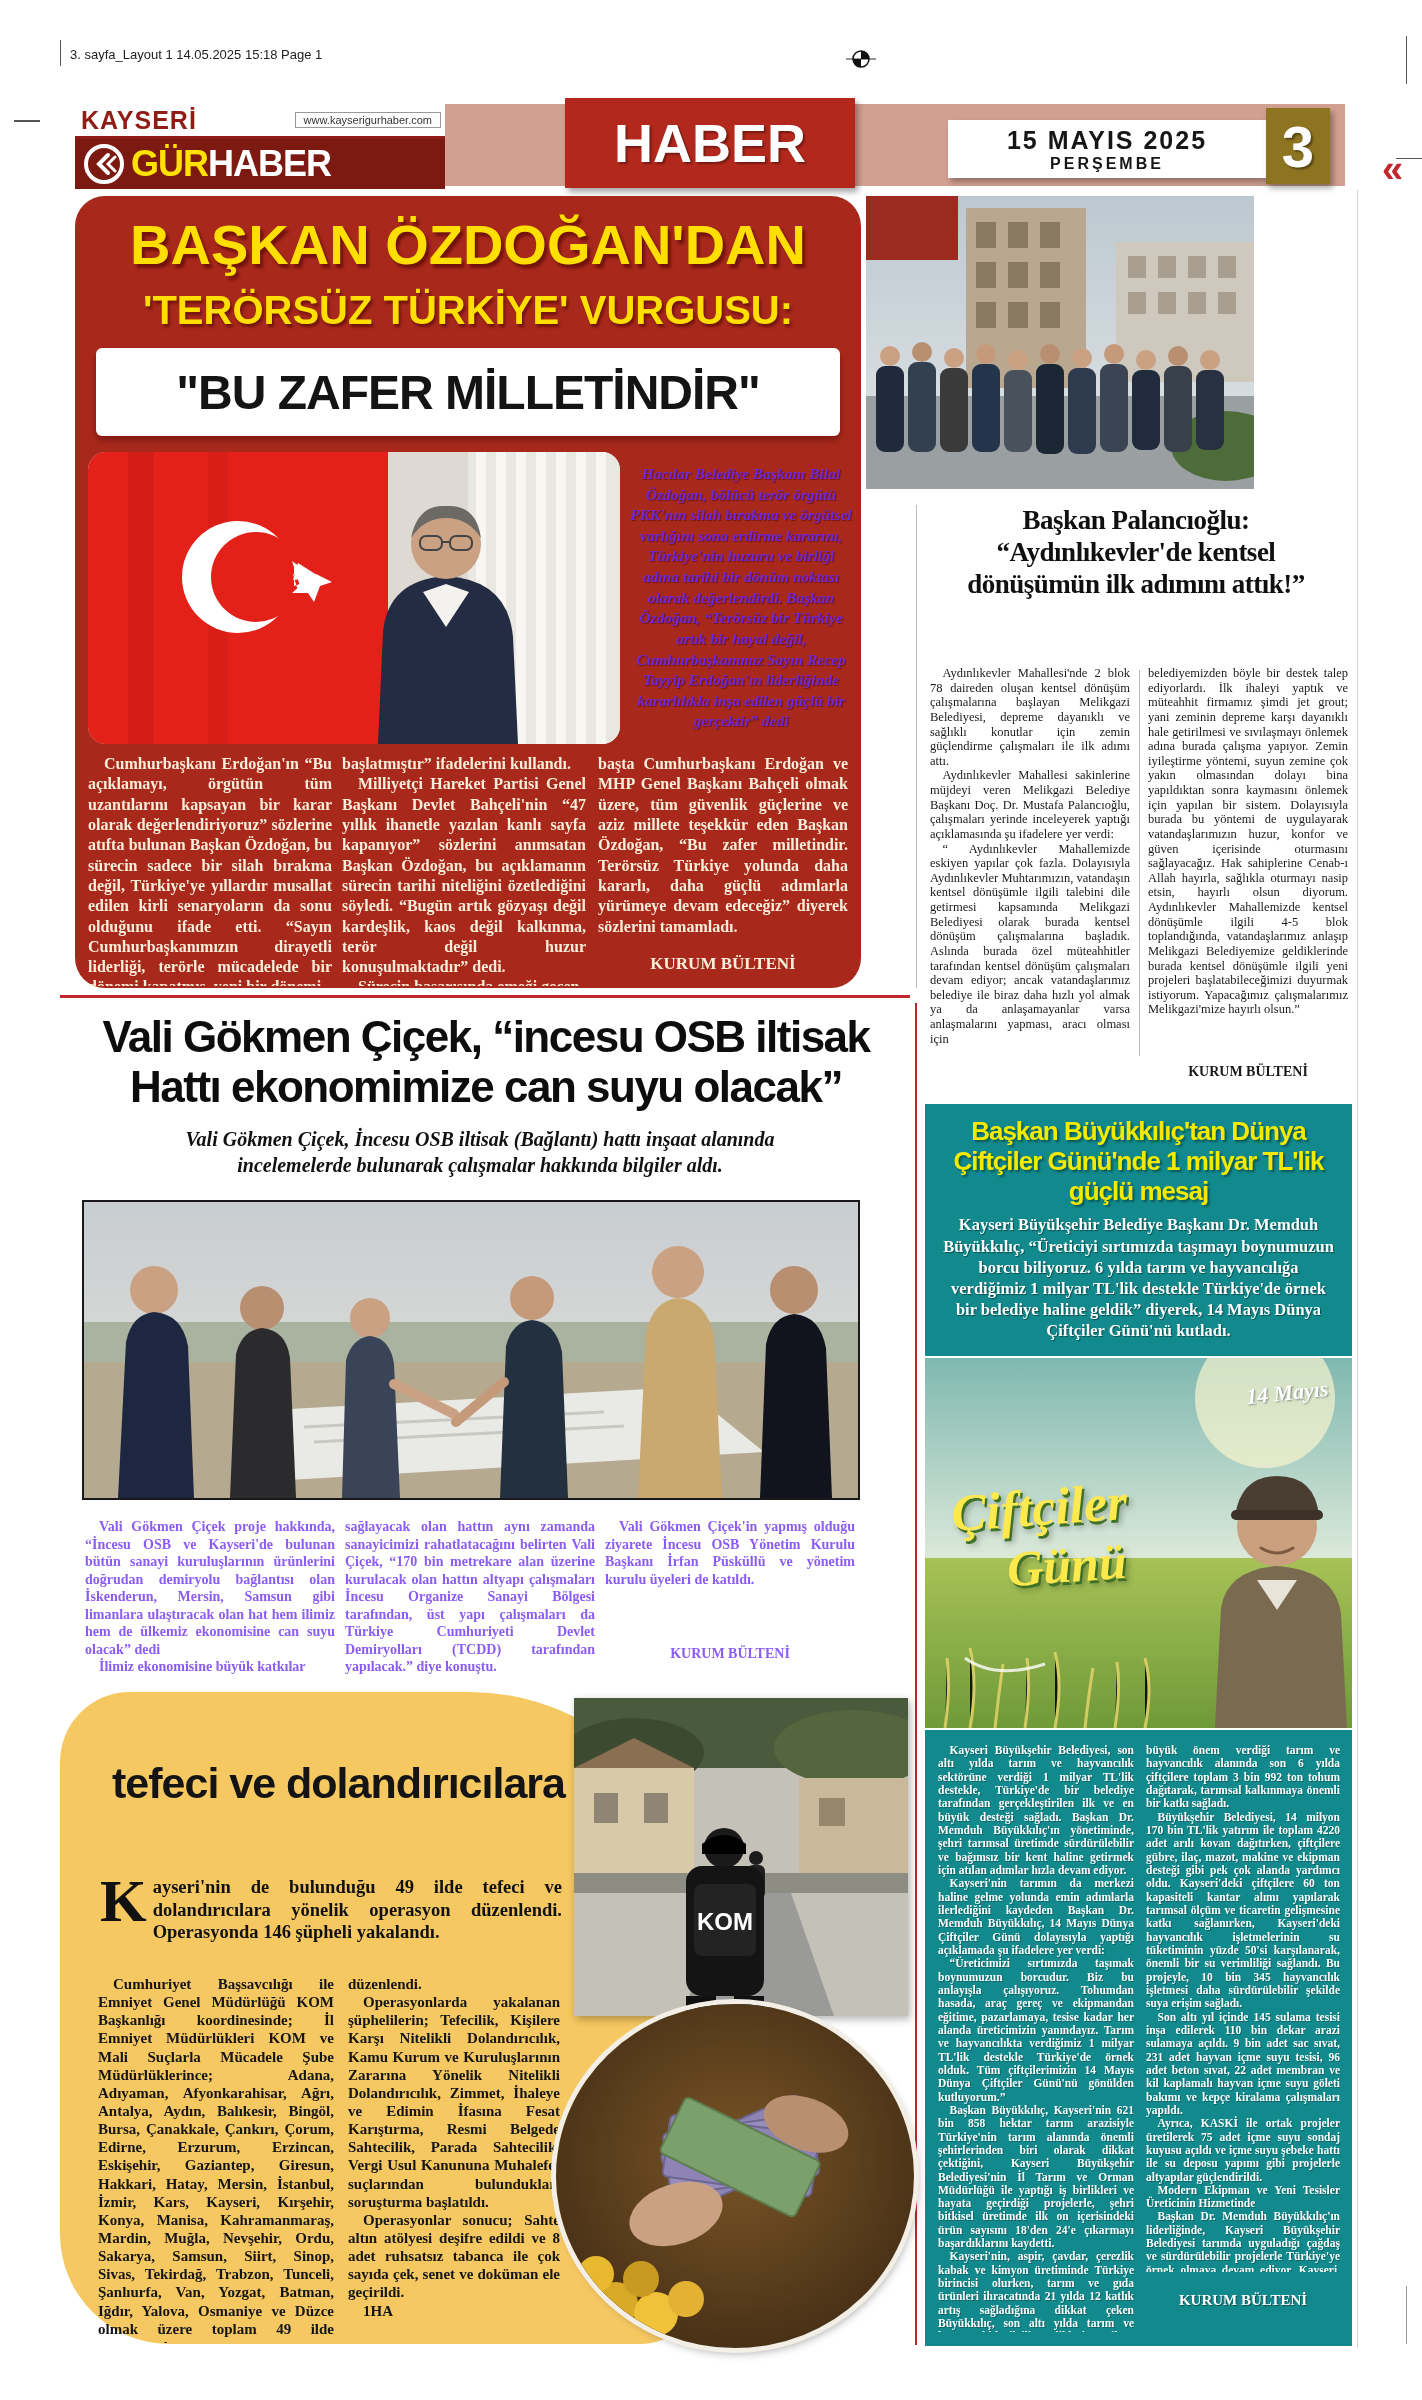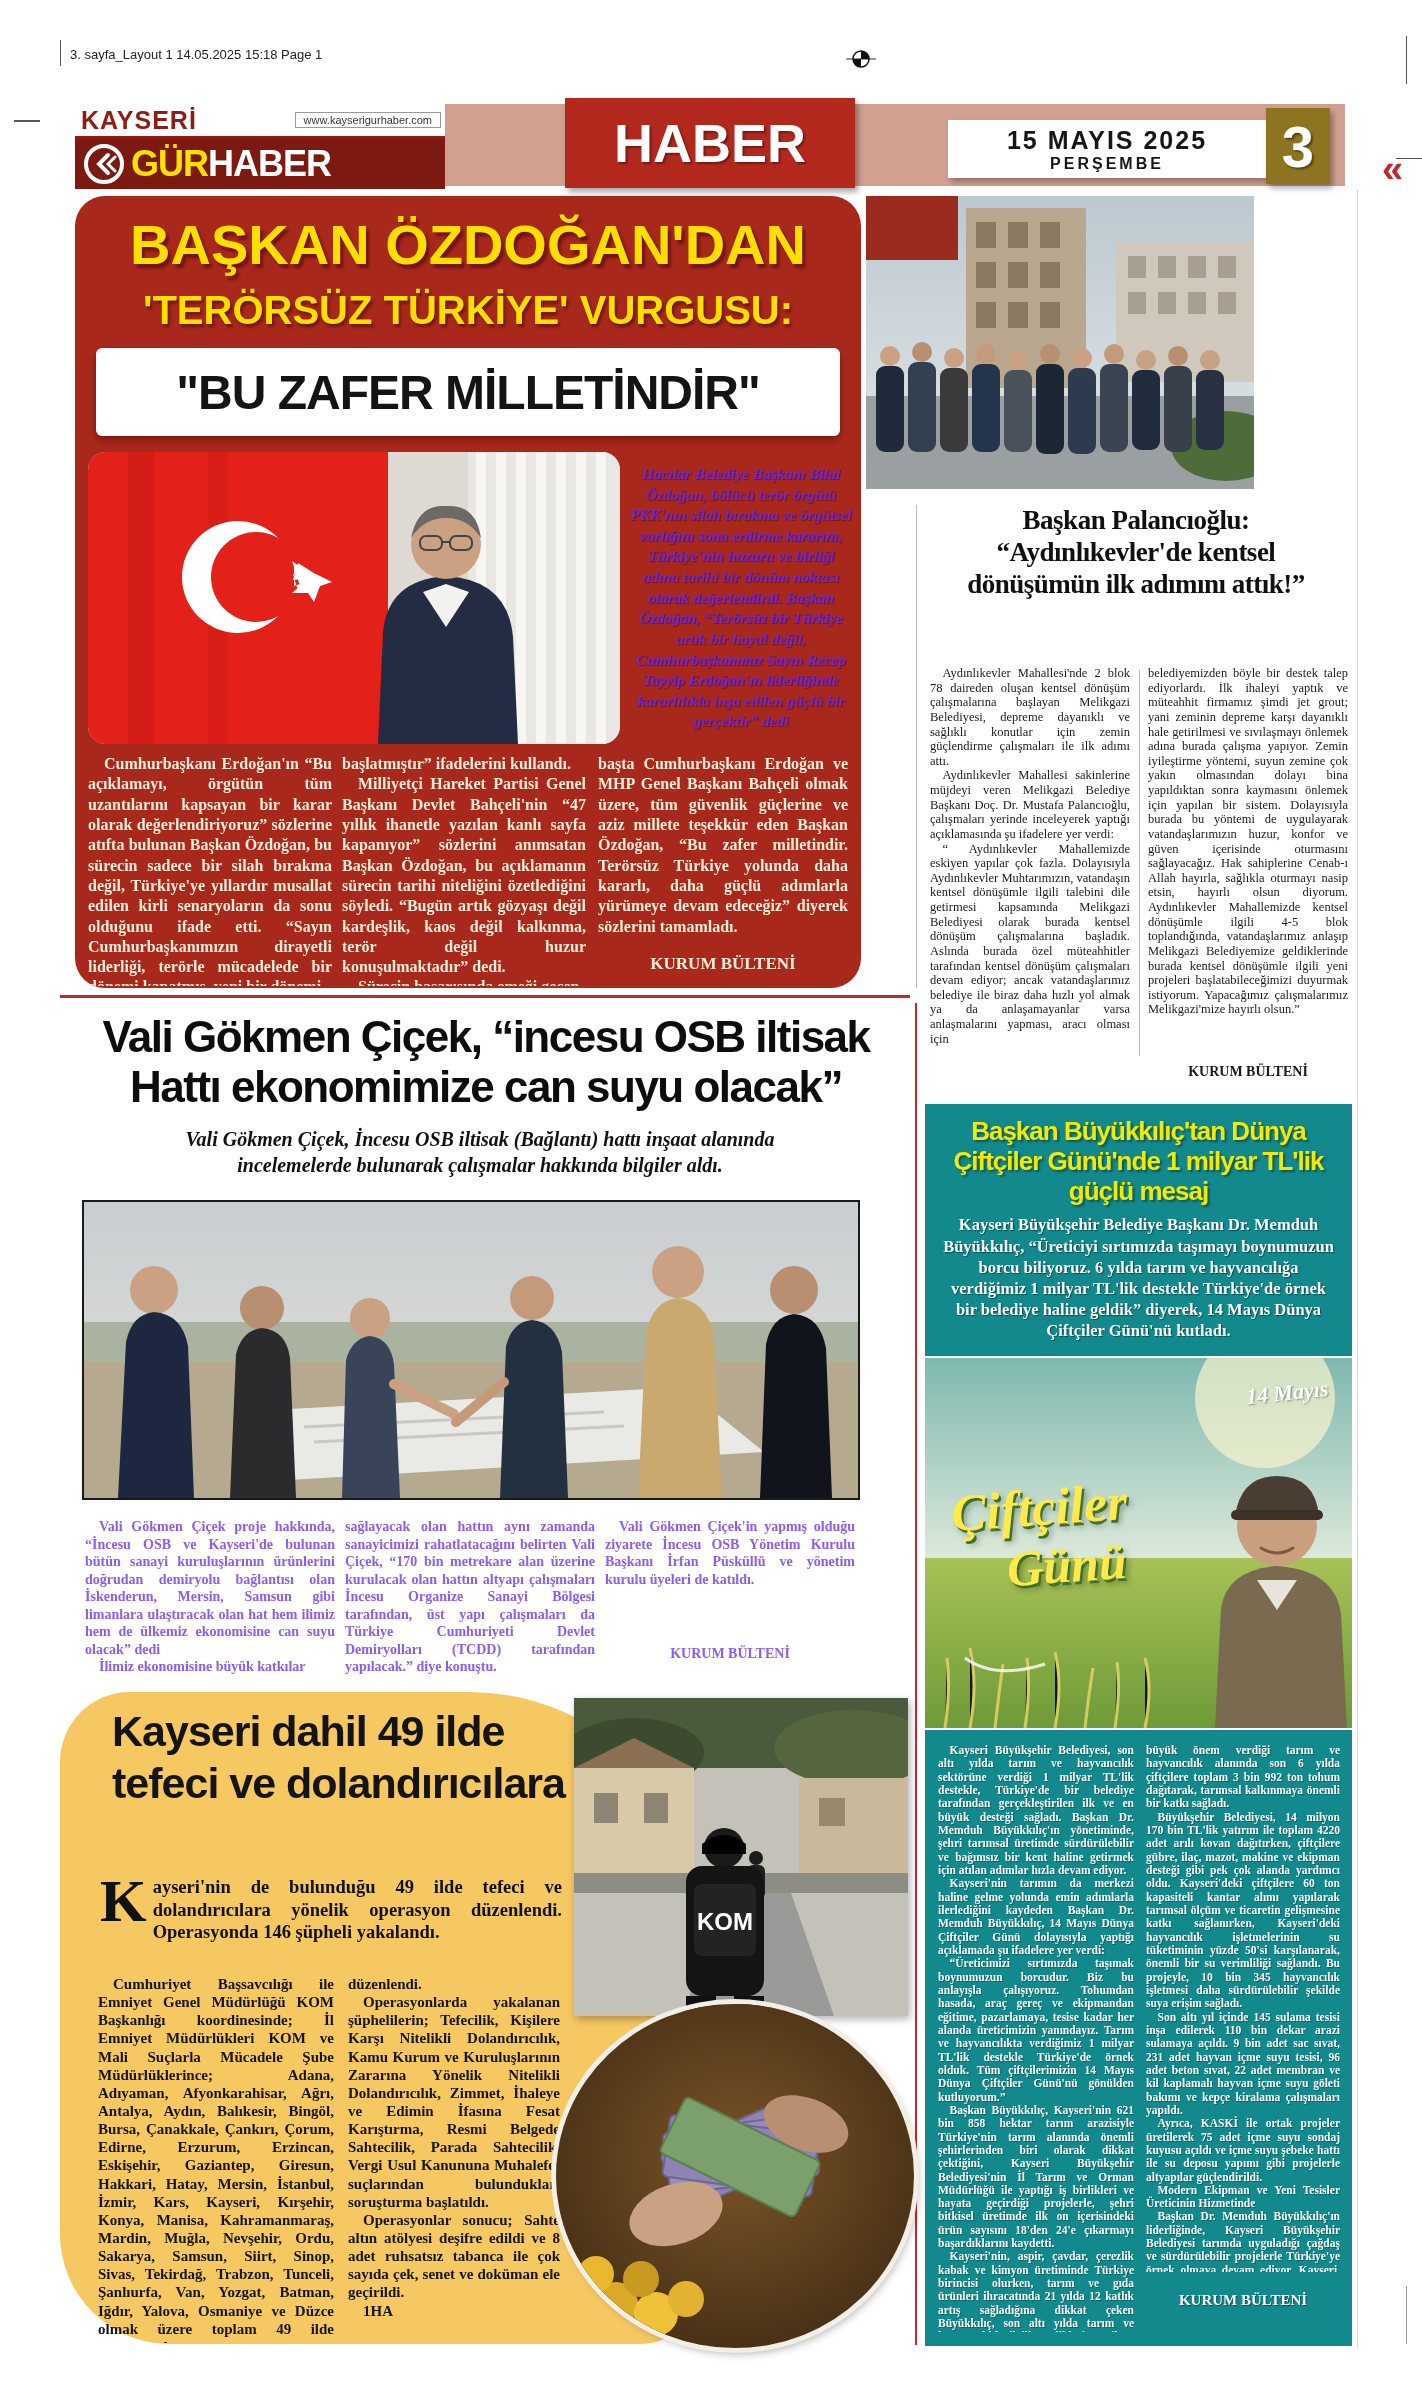--- a/index.html
+++ b/index.html
@@ -330,21 +330,20 @@
     </svg>
   </div>
 
   <div class="abs just vali-col preline clip" style="left:85px;top:1518px;width:250px;height:158px;"> Vali Gökmen Çiçek proje hakkında, “İncesu OSB ve Kayseri'de bulunan bütün sanayi kuruluşlarının ürünlerini doğrudan demiryolu bağlantısı olan İskenderun, Mersin, Samsun gibi limanlara ulaştıracak olan hat hem ilimiz hem de ülkemiz ekonomisine can suyu olacak” dedi
  İlimiz ekonomisine büyük katkılar</div>
   <div class="abs just vali-col preline clip" style="left:345px;top:1518px;width:250px;height:158px;">sağlayacak olan hattın aynı zamanda sanayicimizi rahatlatacağını belirten Vali Çiçek, “170 bin metrekare alan üzerine kurulacak olan hattın altyapı çalışmaları İncesu Organize Sanayi Bölgesi tarafından, üst yapı çalışmaları da Türkiye Cumhuriyeti Devlet Demiryolları (TCDD) tarafından yapılacak.” diye konuştu.</div>
   <div class="abs just vali-col preline clip" style="left:605px;top:1518px;width:250px;height:110px;"> Vali Gökmen Çiçek'in yapmış olduğu ziyarete İncesu OSB Yönetim Kurulu Başkanı İrfan Püsküllü ve yönetim kurulu üyeleri de katıldı.</div>
   <div class="abs ctr credit vali-col" style="left:605px;top:1645px;width:250px;font-weight:bold;">KURUM BÜLTENİ</div>
 
   <div class="abs op-blob" style="left:60px;top:1692px;width:640px;height:652px;"></div>
-  <div class="abs op-title" style="left:112px;top:1706px;width:480px;">Kayseri dahil 49 ilde</div>
   <div class="abs op-title" style="left:112px;top:1758px;width:520px;">tefeci ve dolandırıcılara</div>
   <div class="abs op-lead just" style="left:100px;top:1876px;width:462px;">
     <span class="op-drop">K</span><span>ayseri'nin de bulunduğu 49 ilde tefeci ve dolandırıcılara yönelik operasyon düzenlendi. Operasyonda 146 şüpheli yakalandı.</span>
   </div>
   <div class="abs just op-col preline clip" style="left:98px;top:1975px;width:236px;height:368px;"> Cumhuriyet Başsavcılığı ile Emniyet Genel Müdürlüğü KOM Başkanlığı koordinesinde; İl Emniyet Müdürlükleri KOM ve Mali Suçlarla Mücadele Şube Müdürlüklerince; Adana, Adıyaman, Afyonkarahisar, Ağrı, Antalya, Aydın, Balıkesir, Bingöl, Bursa, Çanakkale, Çankırı, Çorum, Edirne, Erzurum, Erzincan, Eskişehir, Gaziantep, Giresun, Hakkari, Hatay, Mersin, İstanbul, İzmir, Kars, Kayseri, Kırşehir, Konya, Manisa, Kahramanmaraş, Mardin, Muğla, Nevşehir, Ordu, Sakarya, Samsun, Siirt, Sinop, Sivas, Tekirdağ, Trabzon, Tunceli, Şanlıurfa, Van, Yozgat, Batman, Iğdır, Yalova, Osmaniye ve Düzce olmak üzere toplam 49 ilde operasyonlar</div>
   <div class="abs just op-col preline clip" style="left:348px;top:1975px;width:212px;height:368px;">düzenlendi.
  Operasyonlarda yakalanan şüphelilerin; Tefecilik, Kişilere Karşı Nitelikli Dolandırıcılık, Kamu Kurum ve Kuruluşlarının Zararına Yönelik Nitelikli Dolandırıcılık, Zimmet, İhaleye ve Edimin İfasına Fesat Karıştırma, Resmi Belgede Sahtecilik, Parada Sahtecilik, Vergi Usul Kanununa Muhalefet suçlarından bulundukları soruşturma başlatıldı.
  Operasyonlar sonucu; Sahte altın atölyesi deşifre edildi ve 8 adet ruhsatsız tabanca ile çok sayıda çek, senet ve doküman ele geçirildi.
  1HA</div>
 

